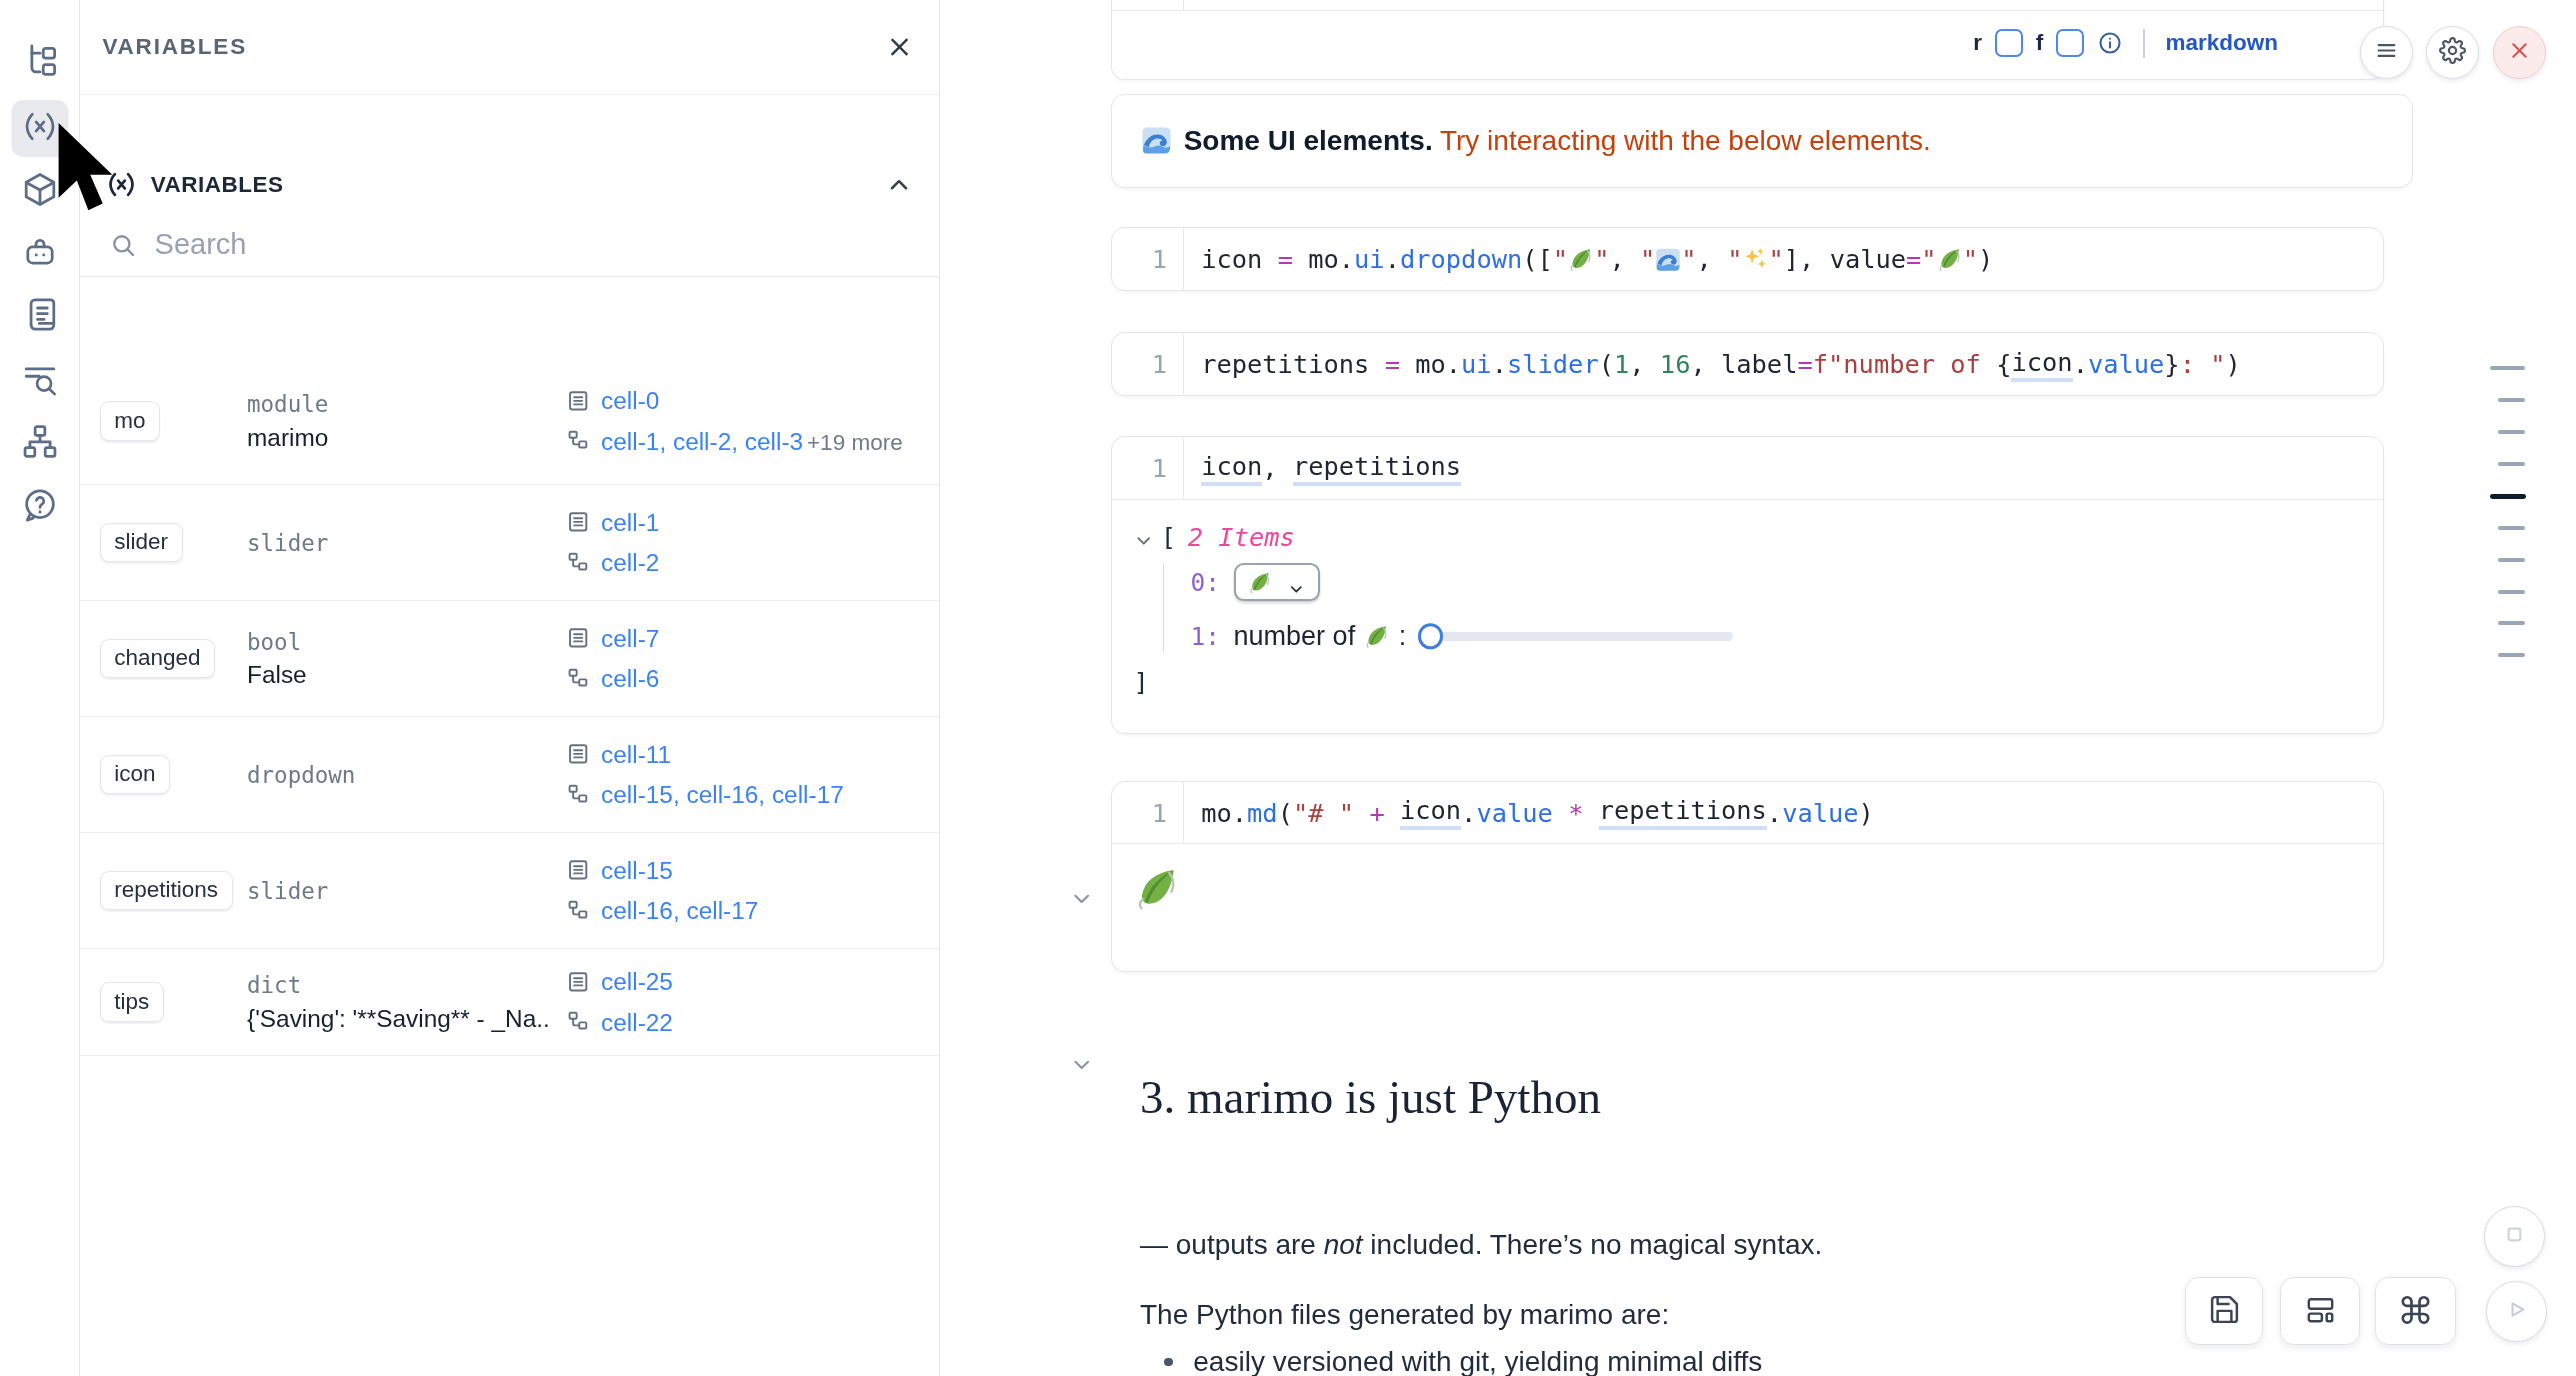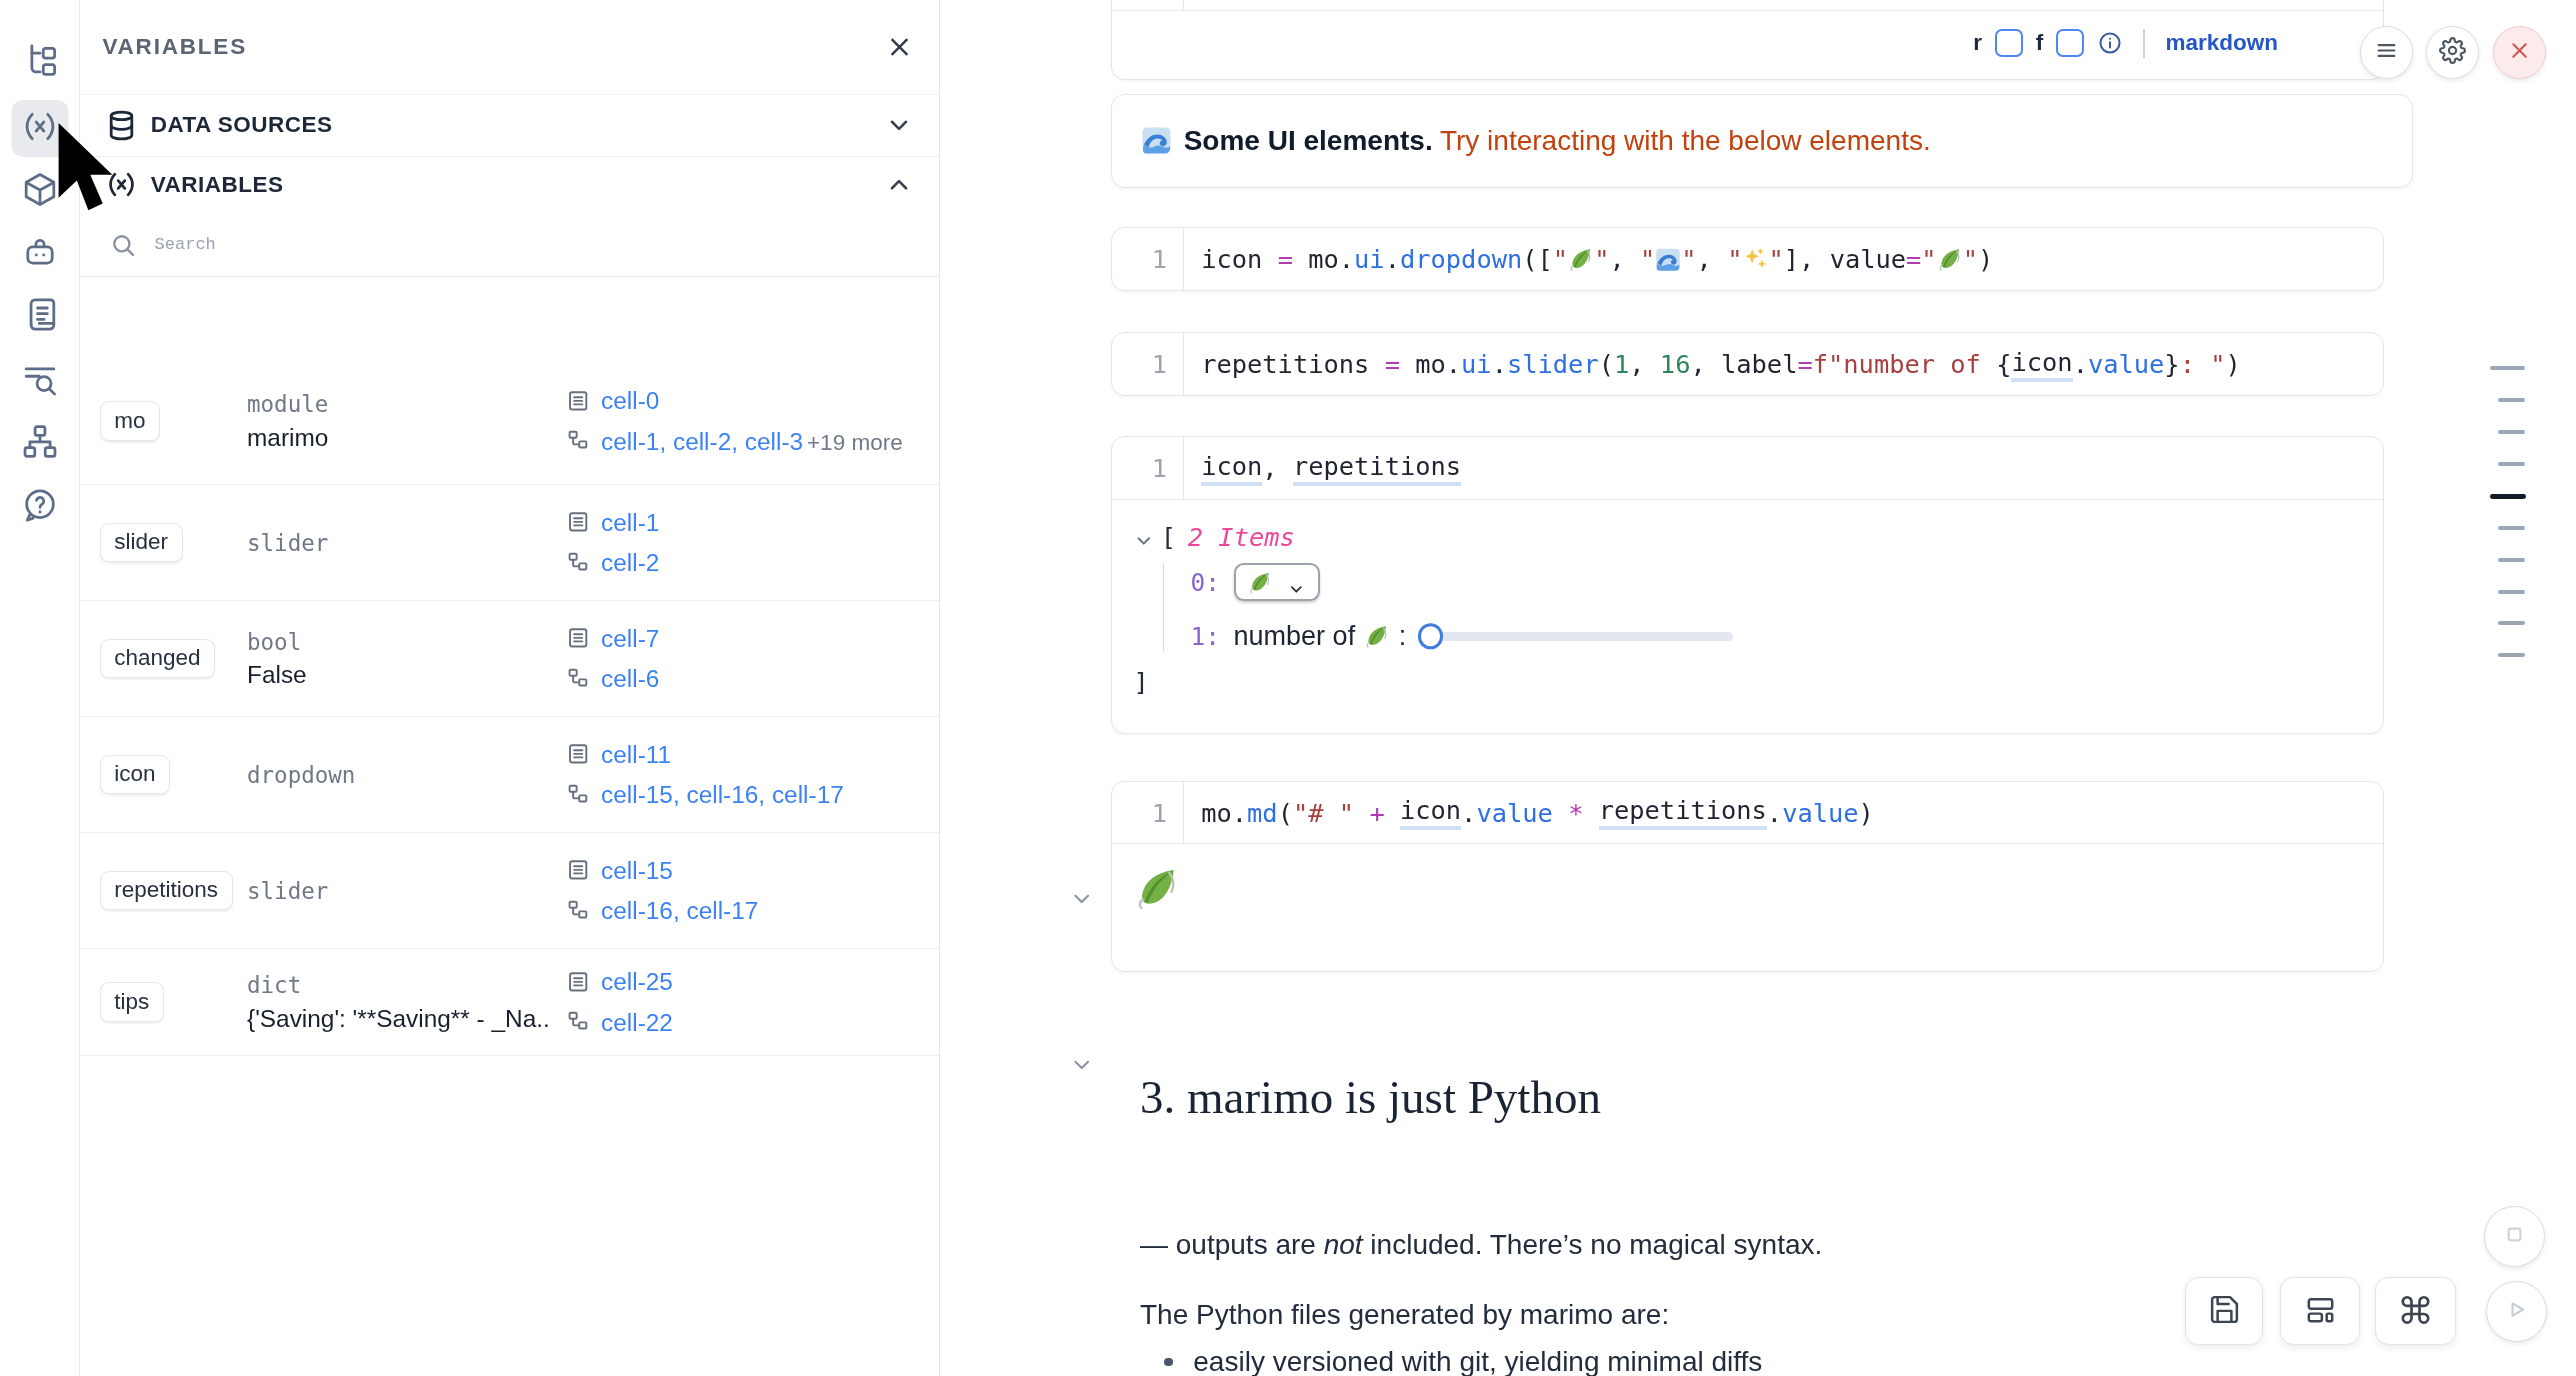--- a/index.html
+++ b/index.html
@@ -25,21 +25,21 @@
   .sec-ds{top:94px;height:62px;border-bottom:1.5px solid #edeff2}
   .sec-vars{top:156px;height:57px}
   .sec .lead{width:33px;height:33px;margin-left:26px;color:#1d2737;flex:none}
   .sec .lead svg{width:100%;height:100%;stroke:currentColor;fill:none;stroke-width:2;stroke-linecap:round;stroke-linejoin:round}
   .sec-label{margin-left:12.7px;font-size:22.5px;font-weight:700;color:#1d2737;letter-spacing:0.5px}
   .sec-chevron{position:absolute;right:27px;width:26px;height:26px;color:#37404e}
   .sec-chevron svg{width:100%;height:100%;stroke:currentColor;fill:none;stroke-width:2.3;stroke-linecap:round;stroke-linejoin:round}
   .p-search{position:absolute;top:213px;left:0;right:0;height:63px;border-bottom:1.5px solid #e8ebee;display:flex;align-items:center}
   .p-search .mag{width:28px;height:28px;margin-left:30px;color:#8a93a0;flex:none}
   .p-search .mag svg{width:100%;height:100%;stroke:currentColor;fill:none;stroke-width:2;stroke-linecap:round}
-  .p-search input{border:none;outline:none;background:transparent;margin-left:15.6px;flex:1;font-family:Liberation Mono, monospace;font-size:17px;color:#a16207}
+  .p-search input{border:none;outline:none;background:transparent;margin-left:15.6px;flex:1;font-family:Liberation Sans, sans-serif;font-size:29px;color:#a16207}
   .p-search input::placeholder{color:#99a2b0}
   .thead{position:absolute;top:276px;left:0;right:0;height:82px;border-bottom:1.5px solid #e8ebee;color:#6c7684;font-size:20.5px}
   .th-name{position:absolute;left:23.4px;top:50%;transform:translateY(-50%)}
   .th-two{position:absolute;top:11.7px;line-height:30px}
   .th-type{left:168px}.th-decl{left:487px}
   .rows{position:absolute;top:358px;left:0;right:0}
   .vrow{position:relative;height:115px;border-bottom:1.5px solid #eceef1}
   .vrow:nth-child(1){height:126px}
   .vrow:nth-child(6){height:106px}
   .v-badge{position:absolute;left:20.5px;top:50%;transform:translateY(-50%);border:1.5px solid #e2e5ea;border-radius:8.8px;padding:5.9px 13.7px;font-size:22.5px;color:#27303f;background:#fff;box-shadow:0 1px 2px rgba(16,24,40,.06);white-space:nowrap}
@@ -217,31 +217,20 @@
   </nav>
 
   <section class="panel">
     <div class="p-header">
       <span class="p-title">VARIABLES</span>
       <span class="p-close"><svg viewBox="0 0 24 24">
             <path d="M5.5 5.5l13 13M18.5 5.5l-13 13"></path>
           </svg></span>
     </div>
 
-    <div class="sec sec-ds">
-      <span class="lead"><svg viewBox="0 0 24 24">
-            <ellipse cx="12" cy="5" rx="7.5" ry="2.8"></ellipse>
-            <path d="M4.5 5v14c0 1.6 3.4 2.8 7.5 2.8s7.5-1.2 7.5-2.8V5"></path>
-            <path d="M4.5 12c0 1.6 3.4 2.8 7.5 2.8s7.5-1.2 7.5-2.8"></path>
-          </svg></span>
-      <span class="sec-label">DATA SOURCES</span>
-      <span class="sec-chevron"><svg viewBox="0 0 24 24">
-            <path d="M5.5 9l6.5 6.5L18.5 9"></path>
-          </svg></span>
-    </div>
 
     <div class="sec sec-vars">
       <span class="lead"><svg viewBox="0 0 24 24">
             <path d="M7.2 4.5c-4.2 4.6-4.2 10.4 0 15M16.8 4.5c4.2 4.6 4.2 10.4 0 15"></path>
             <path d="M9.6 9.2l4.8 5.6M14.4 9.2l-4.8 5.6"></path>
           </svg></span>
       <span class="sec-label">VARIABLES</span>
       <span class="sec-chevron"><svg viewBox="0 0 24 24">
             <path d="M5.5 15l6.5-6.5L18.5 15"></path>
           </svg></span>

